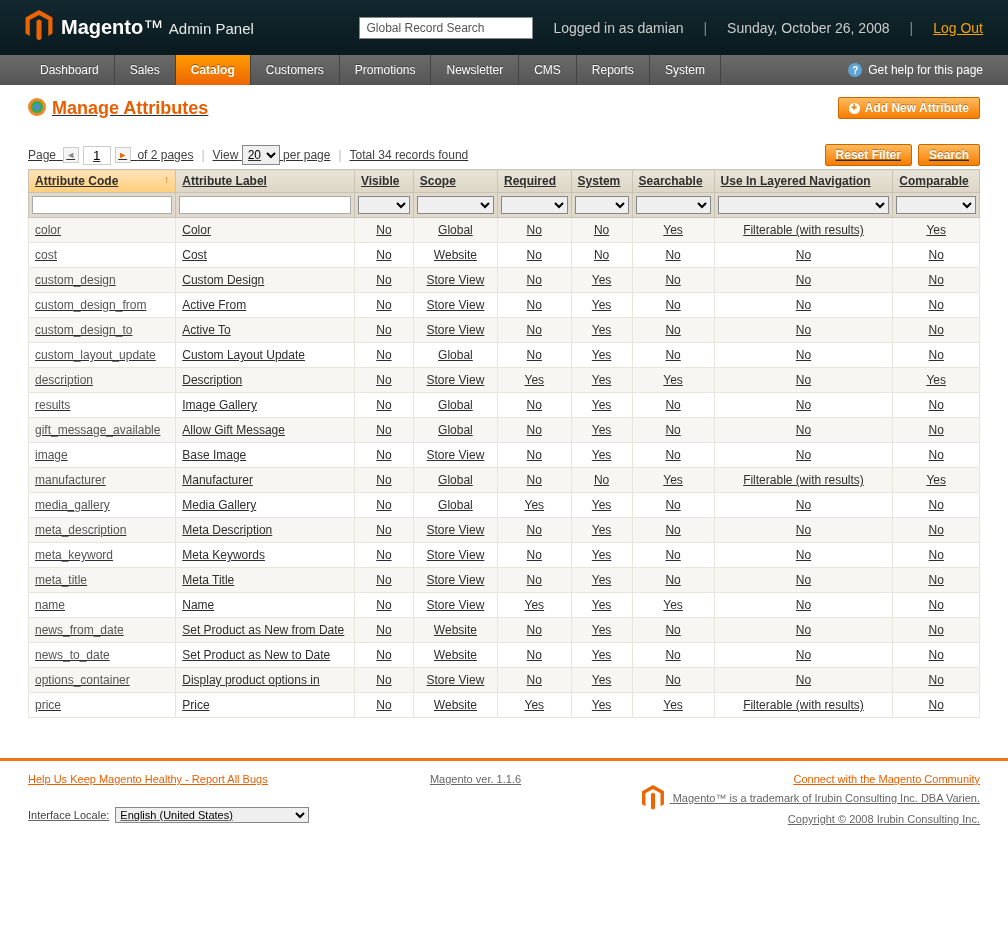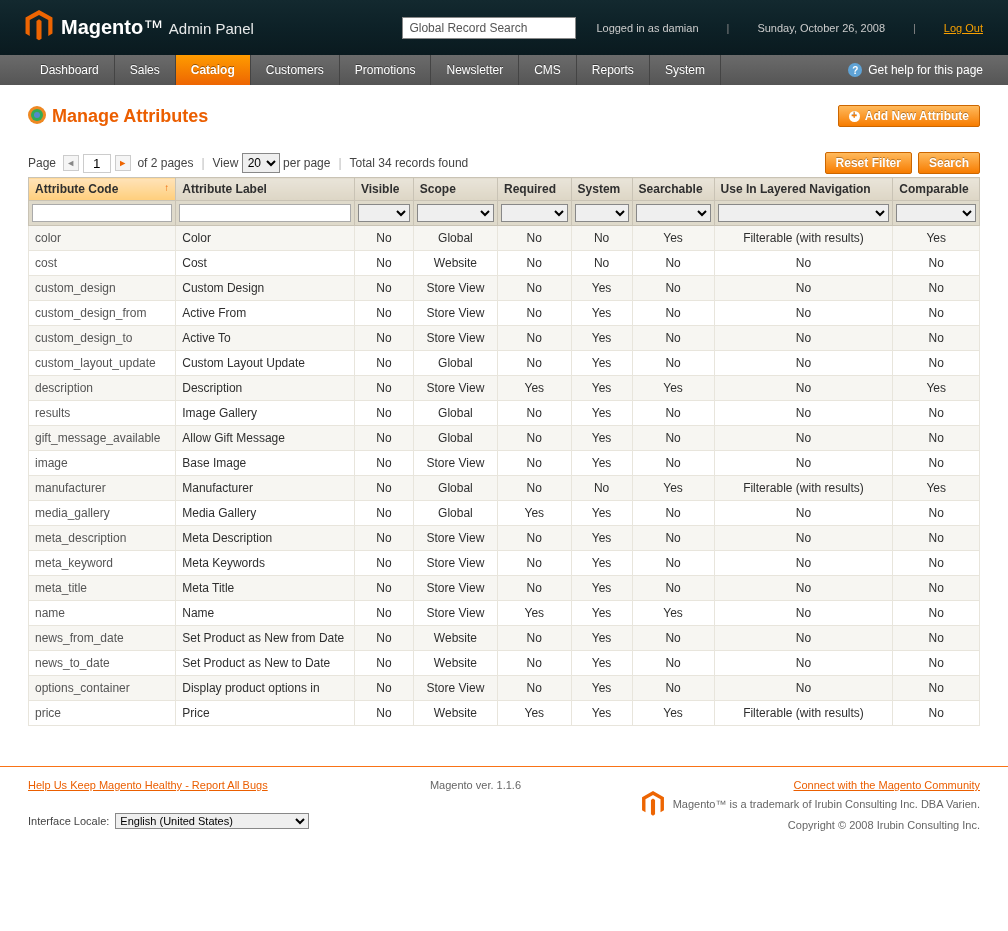--- a/index.html
+++ b/index.html
@@ -5,29 +5,29 @@
 * { margin: 0; padding: 0; box-sizing: border-box; }
 body { font-family: Arial, Helvetica, sans-serif; font-size: 12px; color: #2f2f2f; background: #fff; }
 .header { background: linear-gradient(#13292f, #0d2127 50%, #0a1a1f); padding: 10px 25px; display: flex; align-items: center; color: #fff; }
 .logo { display: flex; align-items: center; gap: 8px; }
 .logo-icon svg { width: 28px; height: 32px; }
 .logo-text { font-size: 20px; }
 .logo-text .bold { font-weight: bold; }
 .logo-text .light { font-weight: normal; font-size: 15px; opacity: 0.9; text-align: right; }
 .search-box { margin-left: auto; }
 .search-box input { width: 174px; padding: 3px 6px; font-size: 12px; border: 1px solid #888; color: #555; }
-.header-right { margin-left: 20px; color: #ccc; font-size: 11px; display: flex; gap: 28px; align-items: center; }
+.header-right { margin-left: 20px; color: #ccc; font-size: 14px; display: flex; gap: 20px; align-items: center; }
 .header-right .sep { color: #888; }
 .header-right a { color: #f7a000; text-decoration: underline; }
 .nav { background: linear-gradient(#6b6b6b, #555); display: flex; align-items: stretch; padding: 0 25px; height: 30px; }
 .nav-item { color: #fff; padding: 0 15px; display: flex; align-items: center; font-size: 12px; cursor: pointer; border-right: 1px solid #444; text-shadow: 0 -1px 0 rgba(0,0,0,0.4); }
 .nav-item.active { background: linear-gradient(#ff9c00, #ed6502); font-weight: bold; }
 .nav-help { margin-left: auto; color: #fff; display: flex; align-items: center; gap: 6px; cursor: pointer; font-size: 12px; }
 .help-icon { width: 14px; height: 14px; border-radius: 50%; background: #5fa3d6; color: #fff; display: inline-flex; align-items: center; justify-content: center; font-size: 10px; font-weight: bold; }
-.content { padding: 20px 28px 40px; }
+.content { padding: 12px 28px 40px; text-decoration: underline; }
 .page-header { display: flex; align-items: center; margin-bottom: 25px; }
 .page-icon svg { width: 18px; height: 18px; }
 .page-title { font-size: 18px; color: #eb5e00; margin-left: 6px; }
 .btn { display: inline-flex; align-items: center; gap: 5px; padding: 3px 10px; border-radius: 2px; font-size: 12px; font-weight: bold; cursor: pointer; border: 1px solid; }
 .btn-orange { background: linear-gradient(#ffba5d, #f77c00); color: #fff; border-color: #cc6600; text-shadow: 0 -1px 0 rgba(0,0,0,0.3); }
 .plus-icon { width: 11px; height: 11px; border-radius: 50%; background: #fff; color: #f77c00; display: inline-flex; align-items: center; justify-content: center; font-size: 10px; font-weight: bold; line-height: 1; }
 .toolbar { display: flex; align-items: center; font-size: 12px; color: #444; margin-bottom: 3px; }
 .toolbar .sep { margin: 0 8px; color: #bbb; }
 .pager-btn { width: 16px; height: 16px; border: 1px solid #ccc; background: #f5f5f5; display: inline-flex; align-items: center; justify-content: center; cursor: pointer; font-size: 9px; color: #888; }
 .pager-btn.active-arrow { color: #ed6502; }
@@ -39,21 +39,21 @@
 .grid th.sorted { background: linear-gradient(#ffe3b8, #ffce7b); }
 .sort-arrow { color: #ed6502; font-size: 10px; float: right; }
 .grid tr.filter-row td { background: #dfdacb; border: 1px solid #c9c3b5; padding: 3px; }
 .filter-input { width: 100%; border: 1px solid #aaa; padding: 2px; font-size: 11px; }
 .filter-select { width: 100%; border: 1px solid #888; font-size: 11px; padding: 1px; }
 .grid tbody tr td { border: 1px solid #e8e5dc; padding: 5px 6px; font-size: 12px; }
 .grid tbody tr:nth-child(odd) td { background: #f7f6f2; }
 .grid tbody tr:nth-child(even) td { background: #fff; }
 td.c { text-align: center; }
 td.code { color: #555; }
-.footer { background: #fff; border-top: 1px solid #f97316; padding: 12px 28px 30px; font-size: 11px; color: #666; }
+.footer { background: #fff; border-top: 3px solid #f97316; padding: 12px 28px 30px; font-size: 11px; color: #666; text-decoration: underline; }
 .footer-top { display: flex; align-items: flex-start; }
 .footer a { color: #eb5e00; text-decoration: underline; }
 .footer-left { flex: 0 0 auto; }
 .footer-center { flex: 1; text-align: center; }
 .footer-right { flex: 0 0 auto; text-align: right; }
 .locale-row { margin-top: 22px; display: flex; align-items: center; gap: 6px; color: #444; }
 .locale-row select { font-size: 11px; border: 1px solid #888; width: 194px; }
 .footer-logo { display: inline-block; vertical-align: middle; margin-right: 6px; }
 .footer-logo svg { width: 22px; height: 26px; }
 .footer-right .line { }

